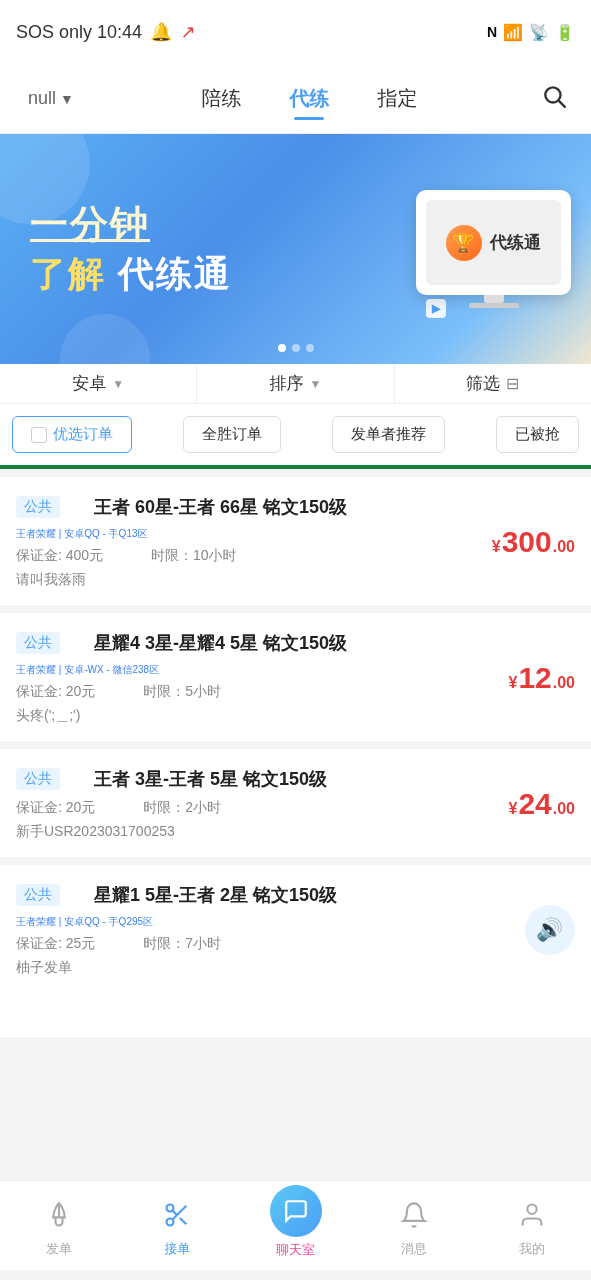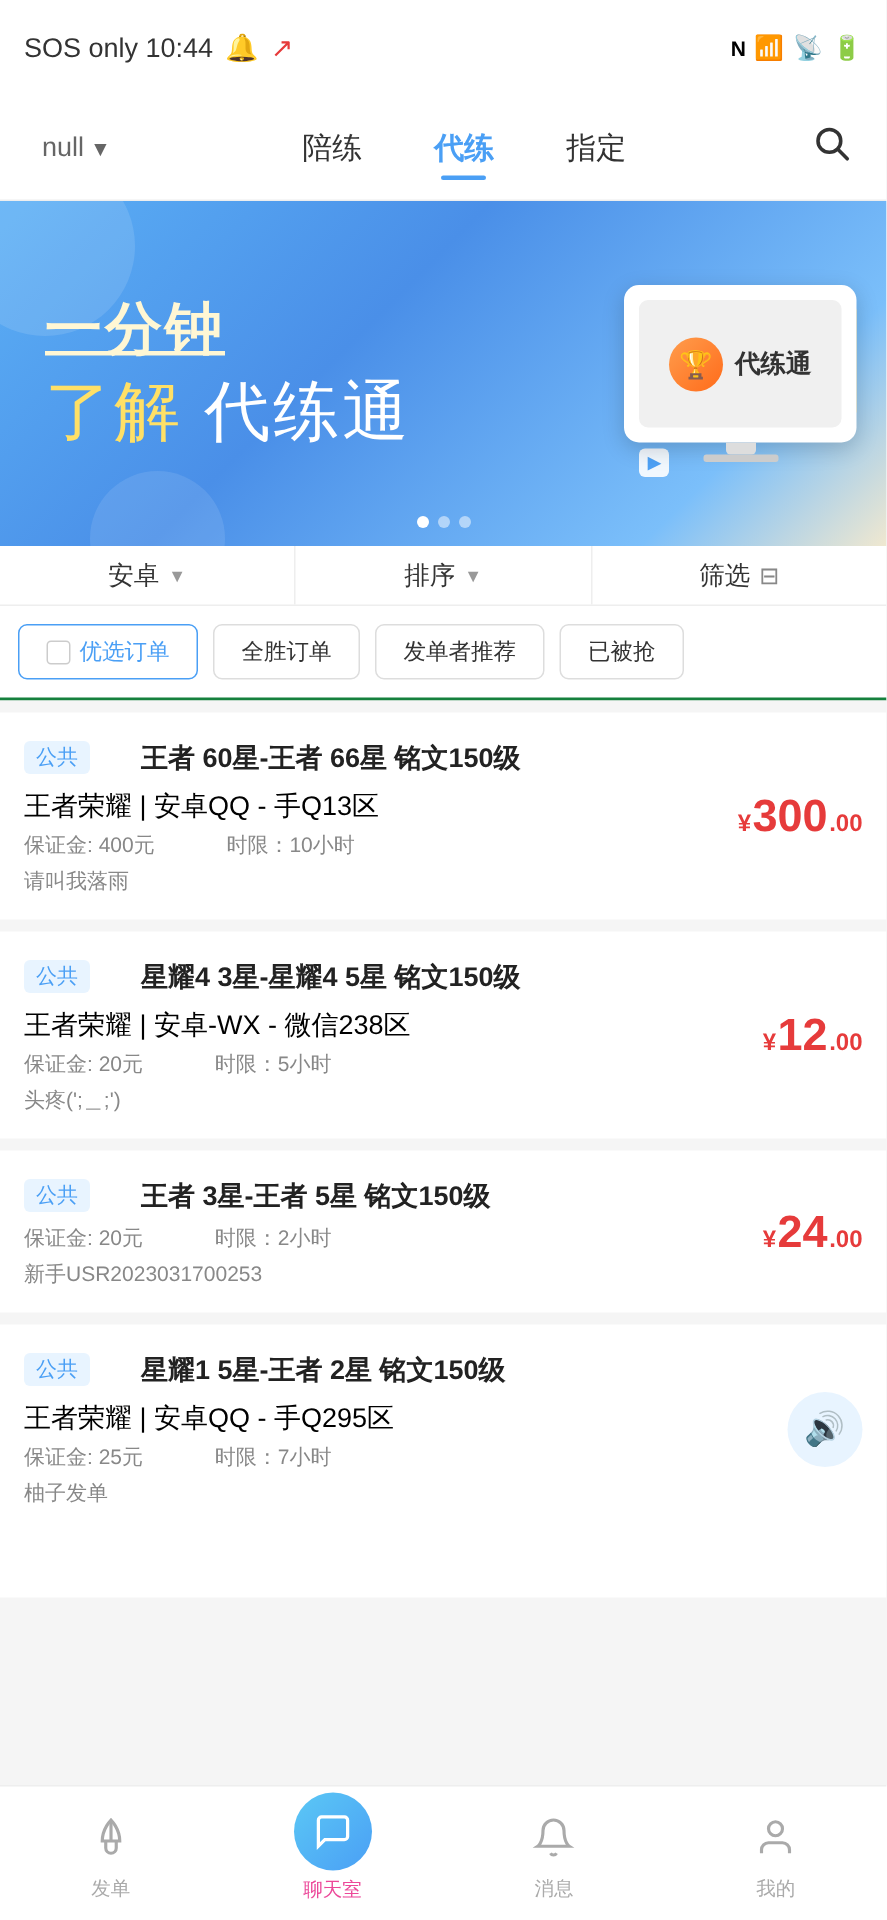--- a/index.html
+++ b/index.html
@@ -137,23 +137,24 @@
     }
     .filter-item:last-child { border-right: none; }
 
     
     .tab-pills {
       background: #fff;
       display: flex;
       align-items: center;
       padding: 12px 12px;
       gap: 10px;
-      border-bottom: 2px solid #15803d;
+      border-bottom: 4px solid #15803d;
       flex-wrap: nowrap;
       overflow-x: auto;
+      justify-content: space-between;
     }
     .tab-pill {
       display: flex;
       align-items: center;
       gap: 6px;
       padding: 8px 18px;
       border: 1px solid #ddd;
       border-radius: 6px;
       font-size: 15px;
       color: #333;
@@ -199,22 +200,22 @@
       white-space: nowrap;
     }
     .order-title {
       font-size: 18px;
       font-weight: 600;
       color: #222;
       flex: 1;
       margin-left: 24px;
     }
     .order-meta {
-      font-size: 18px;
-      color: #000000;
+      font-size: 10px;
+      color: #3b82f6;
       margin-bottom: 6px;
     }
     .order-details {
       font-size: 14px;
       color: #888;
       margin-bottom: 6px;
     }
     .order-nickname {
       font-size: 14px;
       color: #888;
@@ -246,21 +247,21 @@
       gap: 1px;
       text-align: right;
     }
     .order-content {
       padding-right: 120px;
     }
 
     
     .bottom-nav {
       position: fixed;
-      bottom: 0;
+      bottom: 10px;
       left: 0;
       width: 591px;
       height: 90px;
       background: #fff;
       border-top: 1px solid #eee;
       display: flex;
       align-items: center;
     }
     .bottom-nav-item {
       flex: 1;
@@ -323,21 +324,21 @@
   </div>
 </div>
 
 <div class="banner">
 
   <div style="position:absolute;top:-30px;left:-30px;width:120px;height:120px;border-radius:50%;background:rgba(255,255,255,0.12);"></div>
   <div style="position:absolute;bottom:-40px;left:60px;width:90px;height:90px;border-radius:50%;background:rgba(255,255,255,0.1);"></div>
 
   <div class="banner-text-block">
     <div style="font-size:38px;font-weight:700;color:#fff7d4;letter-spacing:2px;text-decoration:underline;">一分钟</div>
-    <div style="font-size:44px;font-weight:400;color:#fff;letter-spacing:2px;">
+    <div style="font-size:36px;font-weight:700;color:#fff;letter-spacing:2px;">
       <span style="color:#ffe066;">了解</span>
       <span>代练通</span>
     </div>
   </div>
 
   <div style="position:absolute;right:20px;top:50%;transform:translateY(-50%);">
 
     <div style="position:absolute;right:0;top:10px;display:flex;gap:3px;align-items:flex-end;">
       <div style="width:14px;height:65px;background:#e8a87c;border-radius:2px 2px 0 0;"></div>
       <div style="width:14px;height:75px;background:#7bc8e8;border-radius:2px 2px 0 0;"></div>
@@ -495,20 +496,32 @@
   <div class="bottom-nav-item">
     <div class="bottom-nav-icon">
       <svg width="28" height="28" viewBox="0 0 24 24" fill="none" stroke="#aaa" stroke-width="1.8">
         <path d="M12 2C12 2 7 7 7 14h10C17 7 12 2 12 2z"></path>
         <path d="M9 14v4a3 3 0 006 0v-4"></path>
         <path d="M12 2v12"></path>
       </svg>
     </div>
     <span class="bottom-nav-label">发单</span>
   </div>
+  <div class="bottom-nav-item active">
+    <div class="bottom-nav-icon">
+      <svg width="28" height="28" viewBox="0 0 24 24" fill="none" stroke="#4a9ff5" stroke-width="1.8">
+        <circle cx="6" cy="6" r="3"></circle>
+        <circle cx="6" cy="18" r="3"></circle>
+        <line x1="20" y1="4" x2="8.12" y2="15.88"></line>
+        <line x1="14.47" y1="14.48" x2="20" y2="20"></line>
+        <line x1="8.12" y1="8.12" x2="12" y2="12"></line>
+      </svg>
+    </div>
+    <span class="bottom-nav-label" style="color:#4a9ff5;">接单</span>
+  </div>
   <div class="bottom-nav-item">
     <div style="width:52px;height:52px;border-radius:50%;background:linear-gradient(135deg,#5bc8f5,#4a9ff5);display:flex;align-items:center;justify-content:center;margin-top:-16px;">
       <svg width="26" height="26" viewBox="0 0 24 24" fill="none" stroke="#fff" stroke-width="2">
         <path d="M21 15a2 2 0 01-2 2H7l-4 4V5a2 2 0 012-2h14a2 2 0 012 2z"></path>
       </svg>
     </div>
     <span class="bottom-nav-label" style="color:#ec4899;">聊天室</span>
   </div>
   <div class="bottom-nav-item">
     <div class="bottom-nav-icon">

